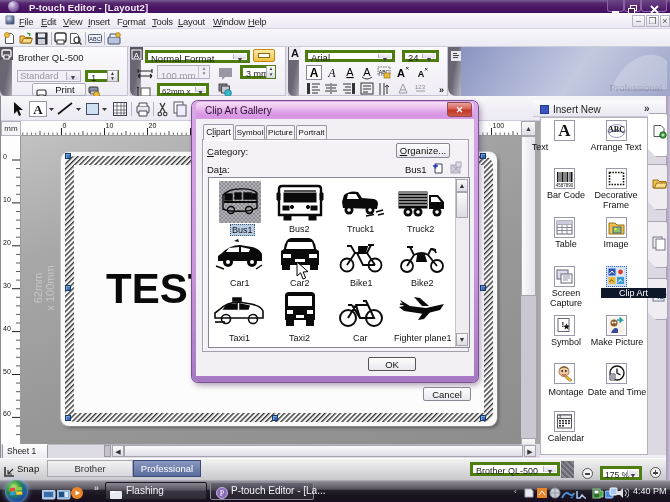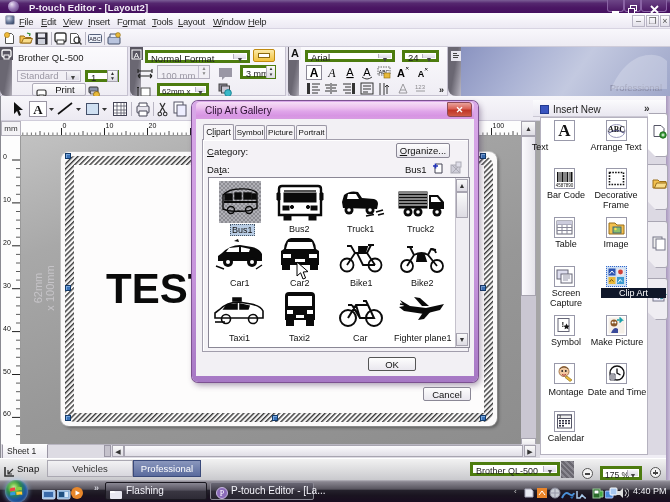--- a/index.html
+++ b/index.html
@@ -522,21 +522,21 @@
 <div class="abs sbtn" style="left:112px;top:445px;width:12px;height:12px;line-height:11px;">◀</div>
 <div class="abs" style="left:124px;top:445px;width:399px;height:12px;background:linear-gradient(#fbfafd,#e0dee6);border:1px solid #a7a4b0;"></div>
 <div class="abs sbtn" style="left:524px;top:445px;width:12px;height:12px;line-height:11px;">▶</div>
 
 <div class="abs" id="statusbar"></div>
 <div class="abs" style="left:3px;top:461px;width:42px;height:16px;font-size:9.5px;color:#111;padding:2px 0 0 14px;">Snap</div>
 <div class="abs" style="left:4px;top:463px;"><svg width="11" height="11" viewBox="0 0 11 11">
       <path d="M1 1 v9 h9" stroke="#333" stroke-width="1.6" fill="none"></path>
       <path d="M9 3 L4 8 m0-4 v4 h4" stroke="#333" stroke-width="1.2" fill="none"></path>
     </svg></div>
-<div class="abs" style="left:47px;top:460px;width:86px;height:17px;background:linear-gradient(#f2f2f4,#d8d7dd);border:1px solid #aaa8b2;font-size:9.5px;color:#333;text-align:center;padding-top:2px;">Vehicles</div>
+<div class="abs" style="left:47px;top:460px;width:86px;height:17px;background:linear-gradient(#f2f2f4,#d8d7dd);border:1px solid #aaa8b2;font-size:9.5px;color:#333;text-align:center;padding-top:2px;">Brother</div>
 <div class="abs" style="left:133px;top:460px;width:68px;height:17px;background:linear-gradient(#8a97bd,#5a6b9d);border:1px solid #3a4a7a;font-size:9.5px;color:#fff;text-align:center;padding-top:2px;">Professional</div>
 <div class="abs fld" style="left:470px;top:462px;width:90px;height:14px;padding:0 3px;line-height:12px;font-size:9px;">Brother QL-500<span class="darr">▼</span></div>
 <div class="abs" style="left:561px;top:461px;width:13px;height:17px;background:repeating-linear-gradient(45deg,#6a6870 0 2px,#8a8890 2px 4px);"></div>
 <div class="abs" style="left:582px;top:468px;width:11px;height:11px;border-radius:50%;border:1.5px solid #555;background:#f4f4f4;">
     <div style="position:absolute;left:2px;top:4px;width:5px;height:1.5px;background:#444;"></div>
   </div>
 <div class="abs fld" style="left:600px;top:466px;width:42px;height:14px;padding:0 2px;line-height:12px;font-size:8.5px;">175 %<span class="darr" style="width:11px;">▼</span></div>
 <div class="abs" style="left:650px;top:467px;width:11px;height:11px;border-radius:50%;border:1.5px solid #555;background:#f4f4f4;">
     <div style="position:absolute;left:2px;top:4px;width:5px;height:1.5px;background:#444;"></div>
     <div style="position:absolute;left:3.8px;top:2.2px;width:1.5px;height:5px;background:#444;"></div>

